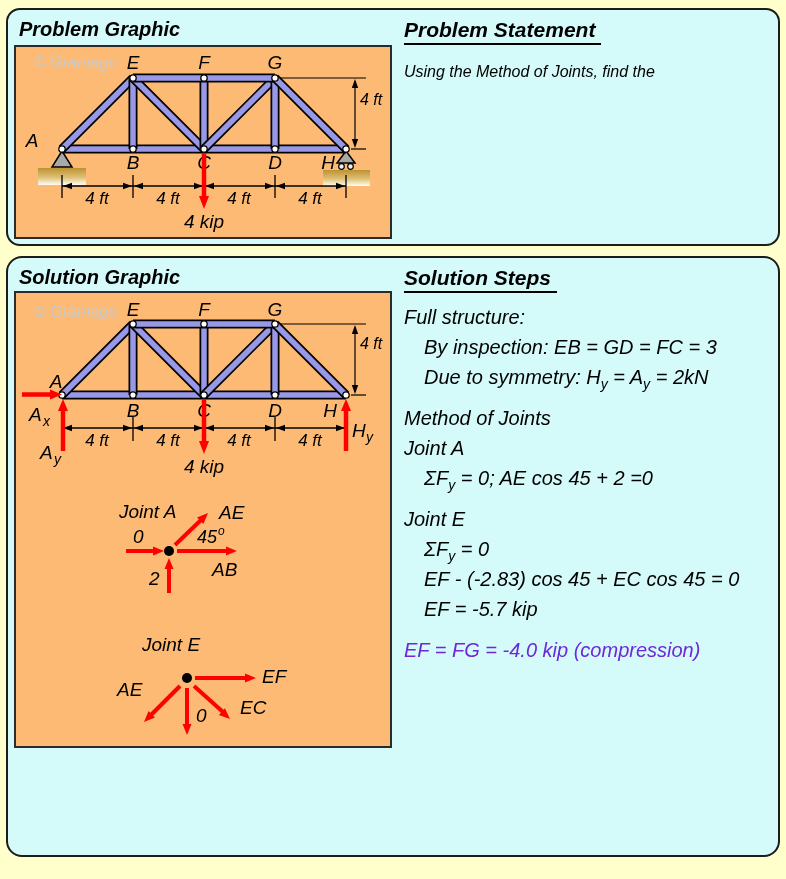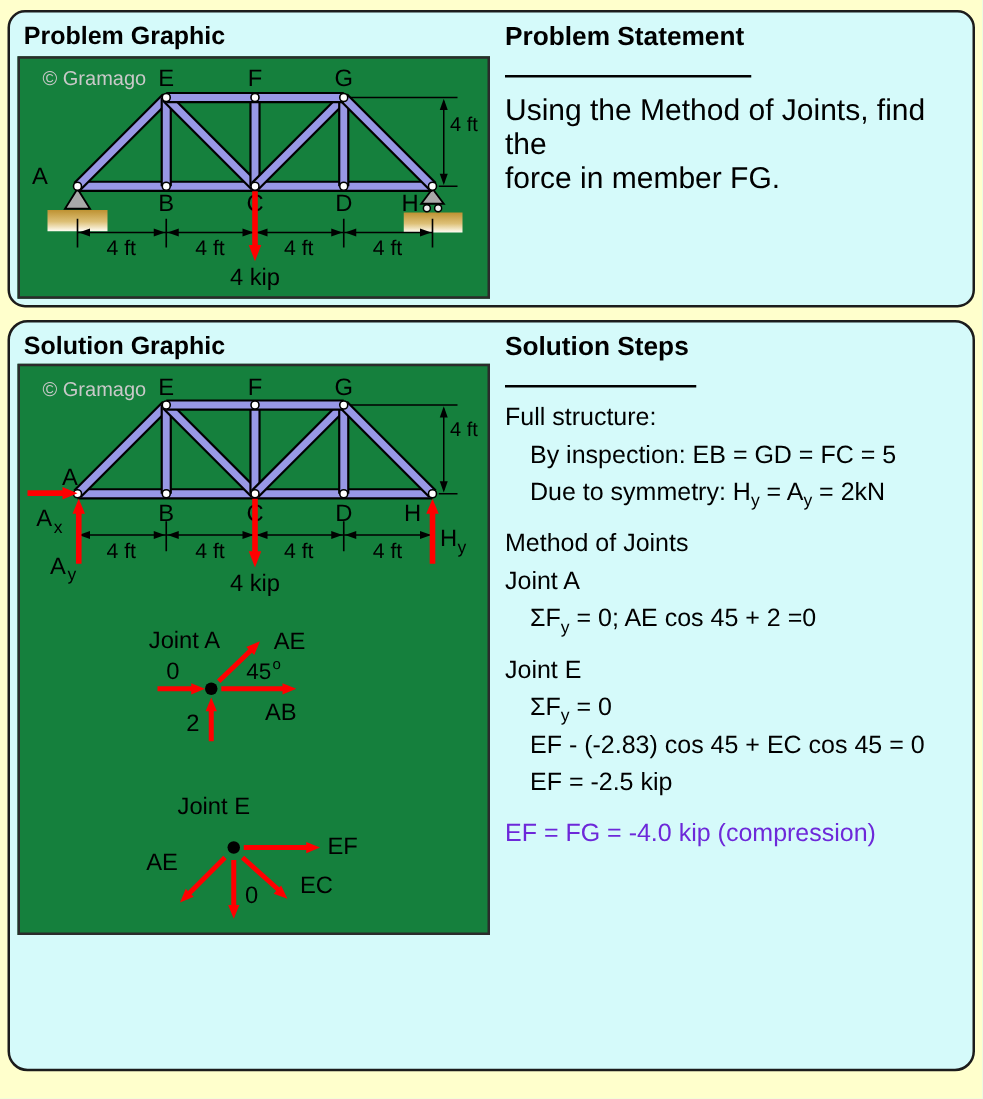--- a/index.html
+++ b/index.html
@@ -1,26 +1,26 @@
 <!DOCTYPE html>
 <html><head>
 <meta charset="utf-8">
 <style>
   html,body{margin:0;padding:0;}
   body{width:786px;height:879px;background:#FFFFCC;font-family:"Liberation Sans",sans-serif;position:relative;overflow:hidden;}
-  .panel{position:absolute;left:6px;width:770px;background:#D5FAFA;border:2px solid #1c1c1c;border-radius:14px;}
+  .panel{position:absolute;left:6px;width:770px;background:#D5FAFA;border:2px solid #1c1c1c;border-radius:14px;font-style:italic;}
   #panel-problem{top:8px;height:234px;}
   #panel-solution{top:256px;height:597px;border-radius:16px;}
   .panel-title{position:absolute;left:11px;top:8px;font-size:20px;font-weight:bold;color:#000;}
-  .figure-box{position:absolute;left:6px;background:#15803d;border:2px solid #2b2b2b;}
+  .figure-box{position:absolute;left:6px;background:#fdba74;border:2px solid #2b2b2b;}
   #problem-figure-box{top:35px;width:374px;height:190px;}
   #solution-figure-box{top:33px;width:374px;height:453px;}
   .right-col{position:absolute;left:396px;top:8px;width:370px;color:#000;}
-  .col-title{display:inline-block;font-size:21px;font-weight:bold;border-bottom:2.5px solid #000;padding-bottom:18px;padding-right:6px;}
-  .statement{margin-top:13px;font-size:24px;line-height:27px;}
+  .col-title{display:inline-block;font-size:21px;font-weight:bold;border-bottom:2.5px solid #000;padding-bottom:1px;padding-right:6px;}
+  .statement{margin-top:13px;font-size:16px;line-height:27px;}
   .steps{margin-top:9px;font-size:20px;line-height:30px;}
   .line{white-space:nowrap;}
   .ind{padding-left:20px;}
   .gap{margin-top:11px;}
   .result{color:#6d28d9;}
   sub{font-size:14px;vertical-align:-5px;line-height:0;}
   svg text{font-family:"Liberation Sans",sans-serif;fill:#000;}
   .wm{fill:#C9C9C9;font-size:16px;}
 </style>
 </head>
@@ -151,21 +151,20 @@
         <polygon points="188,162 183,149 193,149" fill="#FF0000"></polygon>
       </g>
       <text x="188" y="181" font-size="19" text-anchor="middle">4 kip</text>
     </svg>
   </div>
 
   <div class="right-col">
     <span class="col-title">Problem Statement</span>
     <div class="statement">
       <div>Using the Method of Joints, find the</div>
-      <div>force in member FG.</div>
     </div>
   </div>
 </div>
 
 <div class="panel" id="panel-solution">
   <div class="panel-title">Solution Graphic</div>
 
   <div class="figure-box" id="solution-figure-box">
     <svg width="374" height="453" viewBox="0 0 374 453">
       <text class="wm" x="18" y="24">© Gramago</text>
@@ -343,25 +342,25 @@
           </g>
         <text x="224" y="421" font-size="19">EC</text>
       </g>
     </svg>
   </div>
 
   <div class="right-col">
     <span class="col-title">Solution Steps</span>
     <div class="steps">
       <div class="line">Full structure:</div>
-      <div class="line ind">By inspection: EB = GD = FC = 5</div>
+      <div class="line ind">By inspection: EB = GD = FC = 3</div>
       <div class="line ind">Due to symmetry: H<sub>y</sub> = A<sub>y</sub> = 2kN</div>
       <div class="line gap">Method of Joints</div>
       <div class="line">Joint A</div>
       <div class="line ind">ΣF<sub>y</sub> = 0; AE cos 45 + 2 =0</div>
       <div class="line gap">Joint E</div>
       <div class="line ind">ΣF<sub>y</sub> = 0</div>
       <div class="line ind">EF - (-2.83) cos 45 + EC cos 45 = 0</div>
-      <div class="line ind">EF = -2.5 kip</div>
+      <div class="line ind">EF = -5.7 kip</div>
       <div class="line gap result">EF = FG = -4.0 kip (compression)</div>
     </div>
   </div>
 </div>
 
 </body></html>

